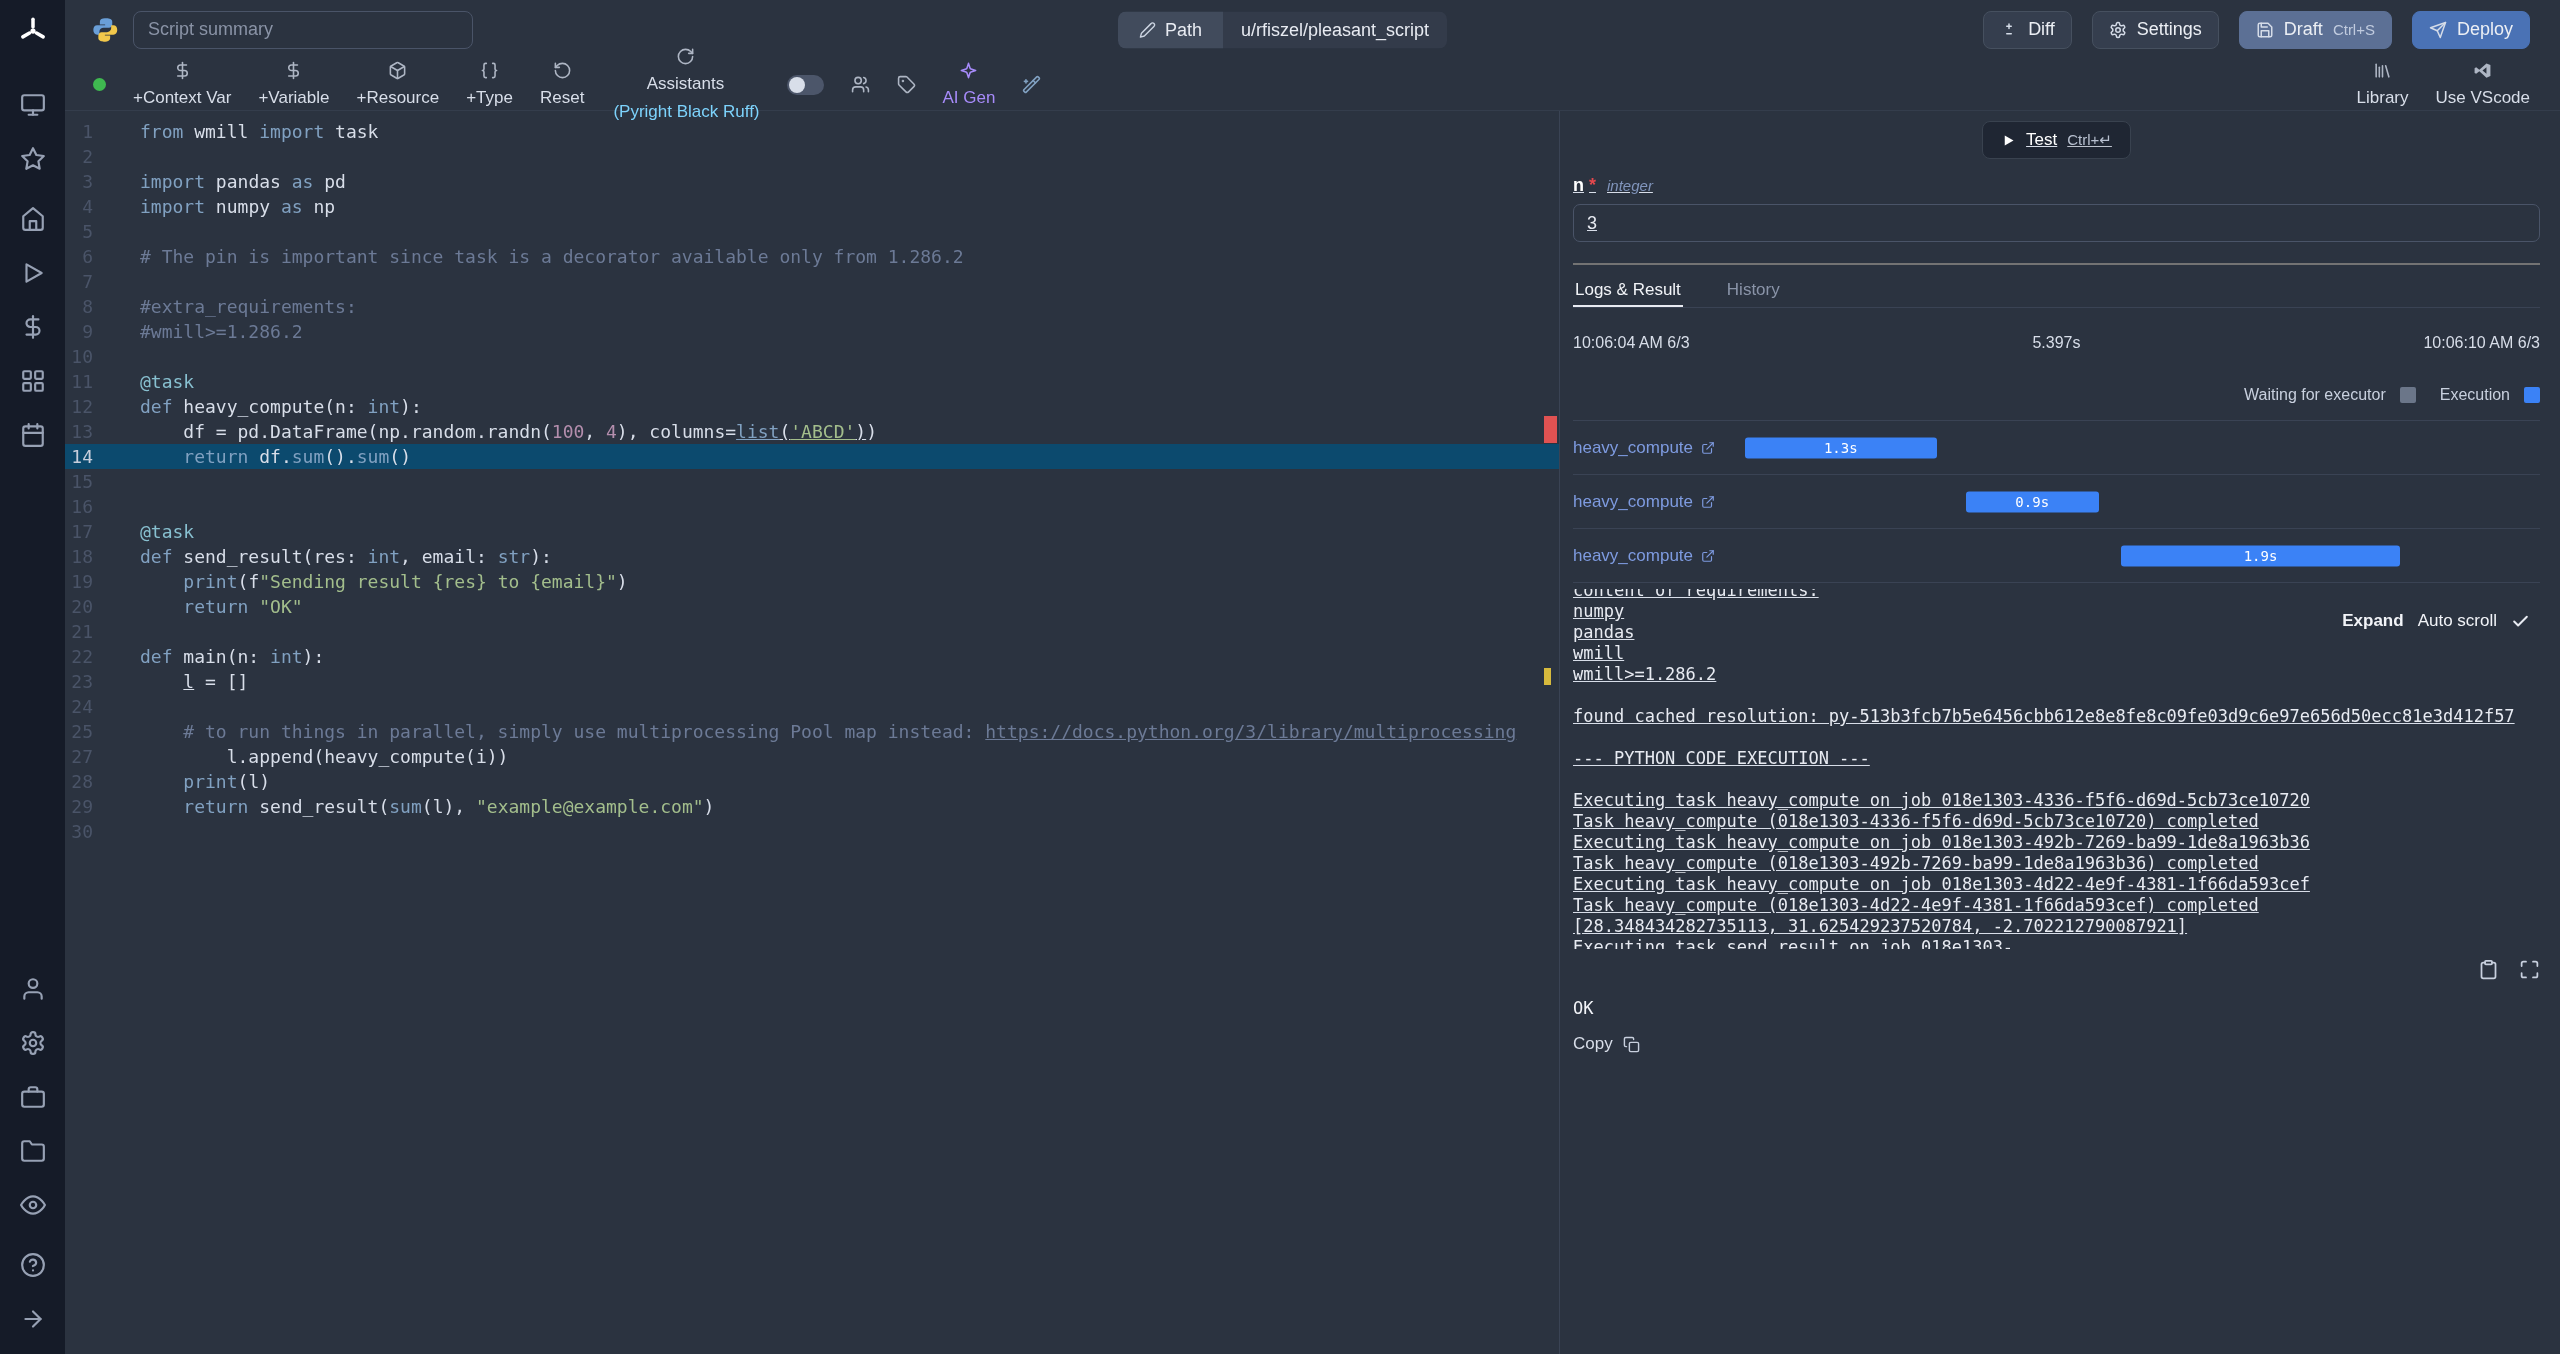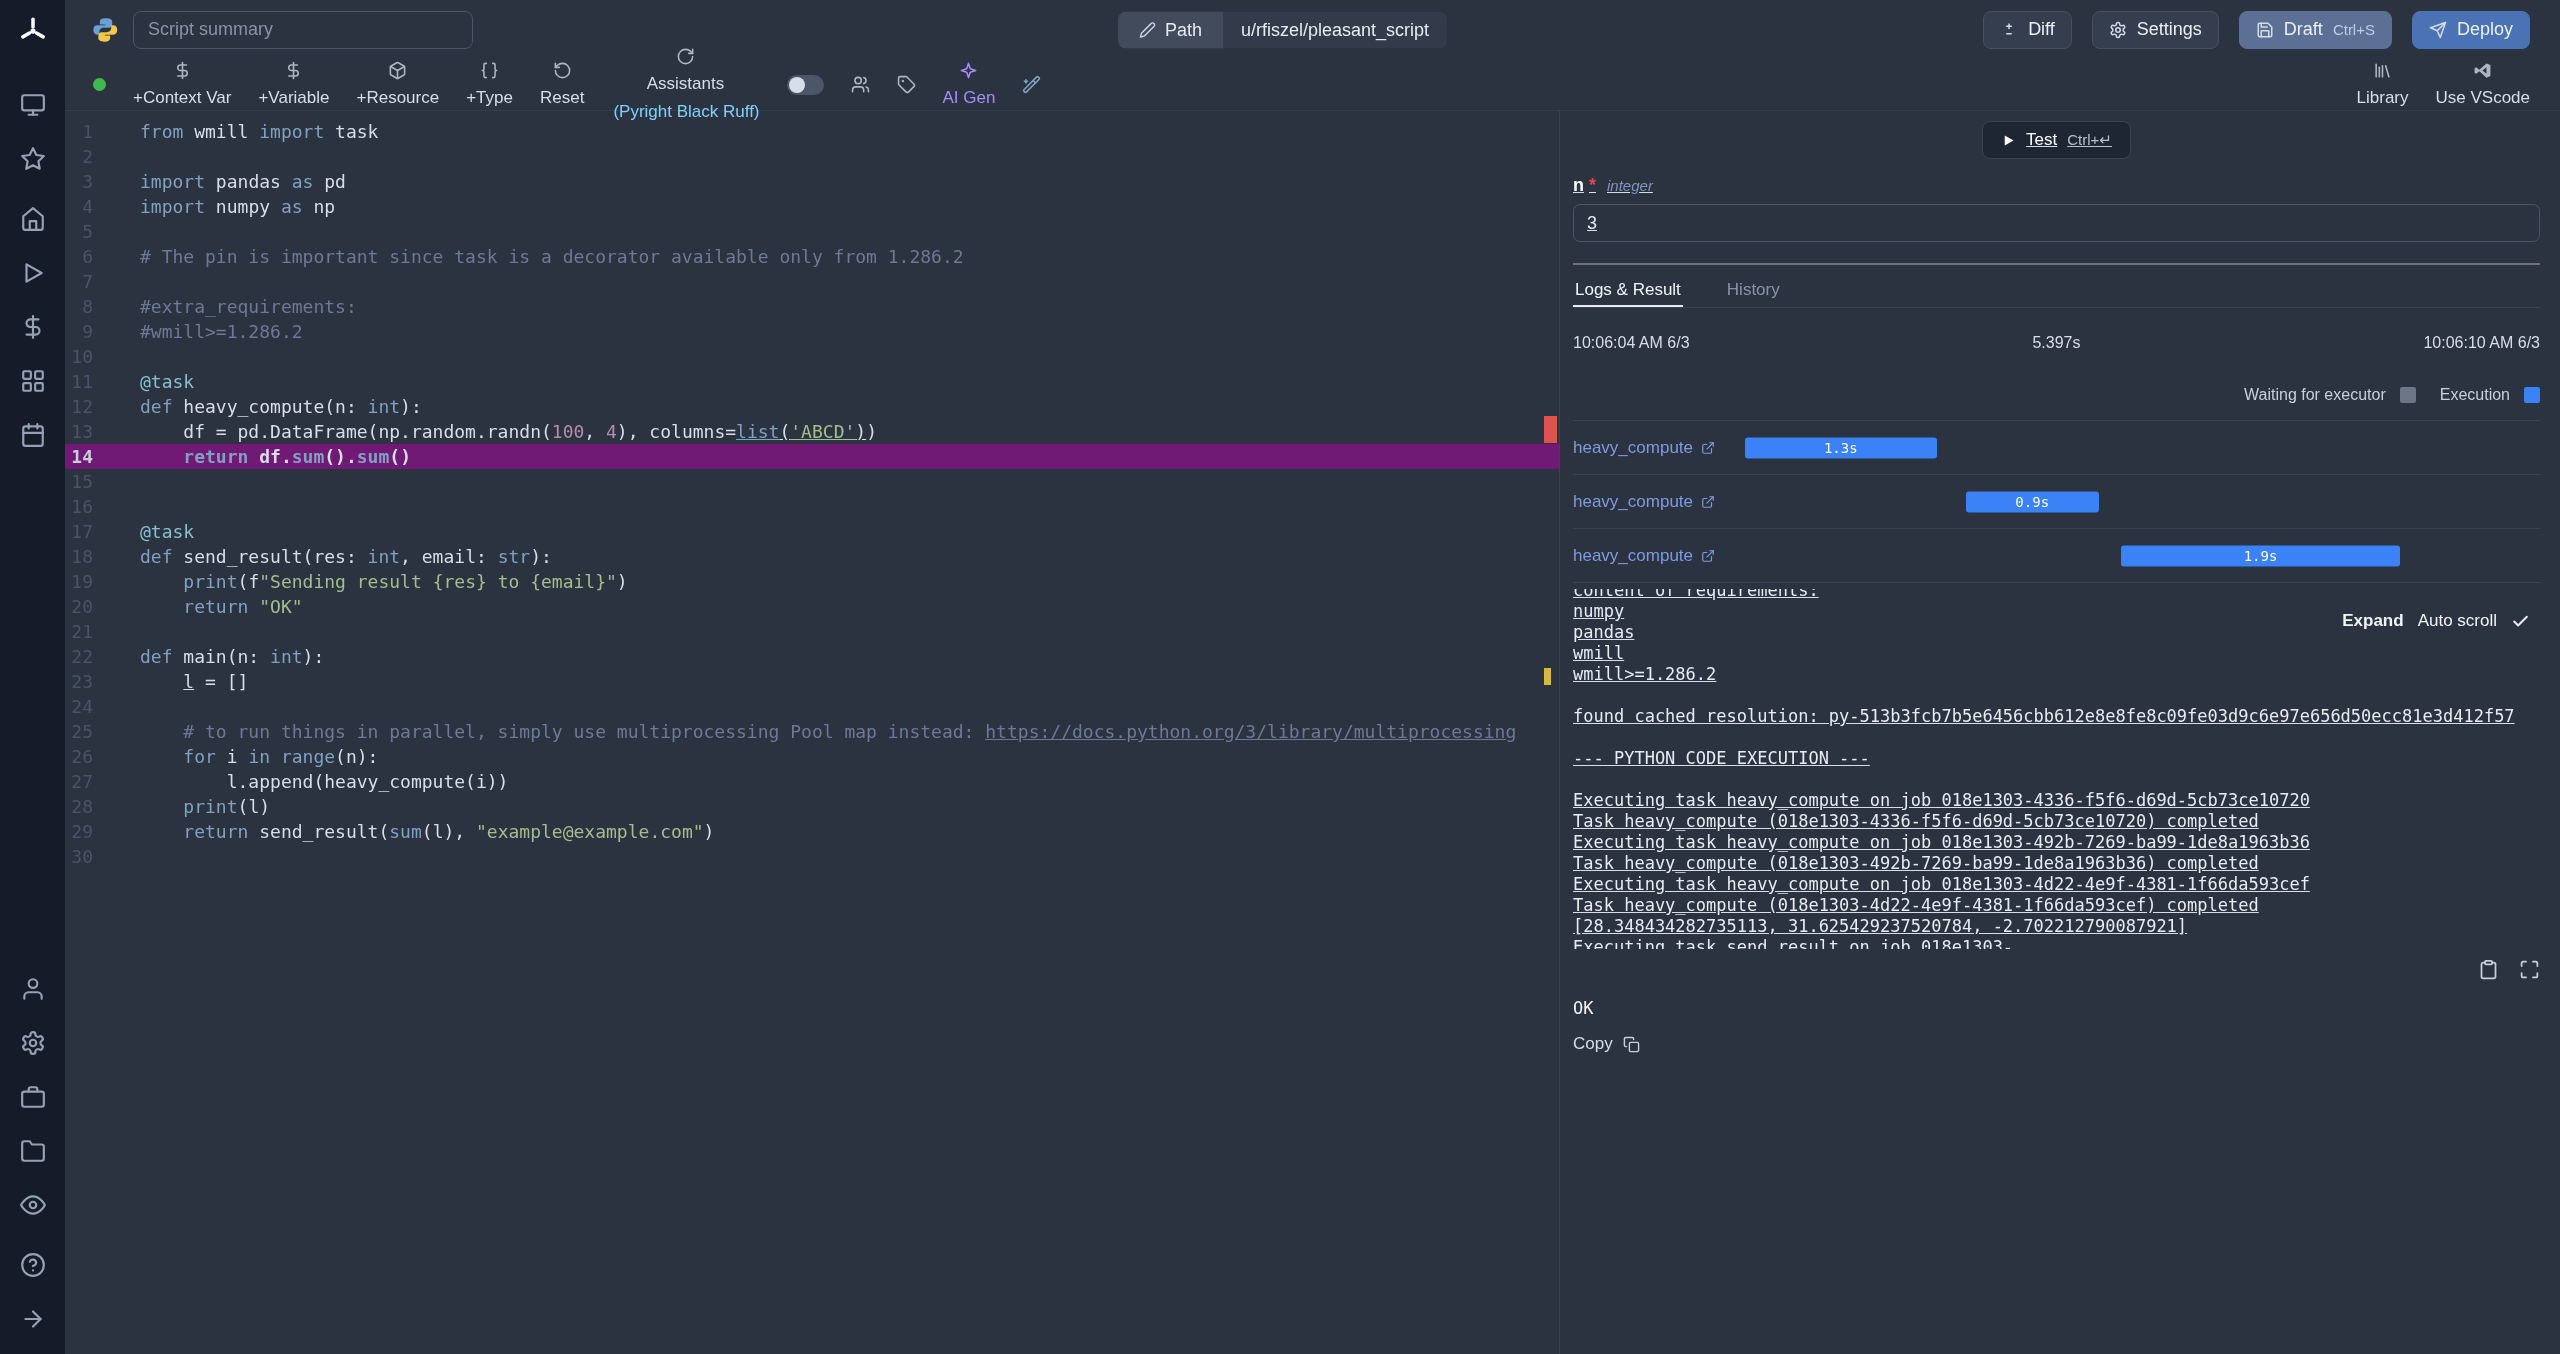--- a/index.html
+++ b/index.html
@@ -58,21 +58,21 @@
   .wand svg { stroke:#81A1C1; }
   .toolbar .spacer { flex:1; }
 
   
   .content { flex:1; display:flex; min-height:0; }
 
   
   .editor { width:1495px; flex:none; position:relative; border-right:1px solid #3A4354; overflow:hidden;
             padding-top:8px; font-family:"DejaVu Sans Mono", monospace; font-size:18px; }
   .line { display:flex; height:25px; line-height:25px; white-space:pre; }
-  .line.active { background:#701a75;font-weight:bold; }
+  .line.active { background:#0c4a6e; }
   .ln { width:28px; text-align:right; color:#4A5468; flex:none; }
   .line.active .ln { color:#C7CEDC; }
   .code { margin-left:47px; }
   .tk-k { color:#81A1C1; } .tk-p { color:#D8DEE9; } .tk-c { color:#6C7A96; }
   .tk-s { color:#A3BE8C; } .tk-n { color:#B48EAD; } .tk-d { color:#88C0D0; }
   .tk-ku { color:#81A1C1; text-decoration:underline; }
   .tk-pu { color:#D8DEE9; text-decoration:underline; }
   .tk-su { color:#A3BE8C; text-decoration:underline; }
   .tk-lnk { color:#6C7A96; text-decoration:underline; }
   .marker { position:absolute; }
@@ -413,21 +413,20 @@
             <div class="line"><span class="ln">16</span><span class="code"></span></div>
             <div class="line"><span class="ln">17</span><span class="code"><span class="tk-d">@task</span></span></div>
             <div class="line"><span class="ln">18</span><span class="code"><span class="tk-k">def</span><span class="tk-p"> send_result(res: </span><span class="tk-k">int</span><span class="tk-p">, email: </span><span class="tk-k">str</span><span class="tk-p">):</span></span></div>
             <div class="line"><span class="ln">19</span><span class="code"><span class="tk-p">    </span><span class="tk-k">print</span><span class="tk-p">(f</span><span class="tk-s">"Sending result {res} to {email}"</span><span class="tk-p">)</span></span></div>
             <div class="line"><span class="ln">20</span><span class="code"><span class="tk-p">    </span><span class="tk-k">return</span><span class="tk-p"> </span><span class="tk-s">"OK"</span></span></div>
             <div class="line"><span class="ln">21</span><span class="code"></span></div>
             <div class="line"><span class="ln">22</span><span class="code"><span class="tk-k">def</span><span class="tk-p"> main(n: </span><span class="tk-k">int</span><span class="tk-p">):</span></span></div>
             <div class="line"><span class="ln">23</span><span class="code"><span class="tk-p">    </span><span class="tk-pu">l</span><span class="tk-p"> = []</span></span></div>
             <div class="line"><span class="ln">24</span><span class="code"></span></div>
             <div class="line"><span class="ln">25</span><span class="code"><span class="tk-c">    # to run things in parallel, simply use multiprocessing Pool map instead: </span><span class="tk-lnk">https://docs.python.org/3/library/multiprocessing</span></span></div>
-            <div class="line"><span class="ln">26</span><span class="code"><span class="tk-p">    </span><span class="tk-k">for</span><span class="tk-p"> i </span><span class="tk-k">in</span><span class="tk-p"> </span><span class="tk-k">range</span><span class="tk-p">(n):</span></span></div>
             <div class="line"><span class="ln">27</span><span class="code"><span class="tk-p">        l.append(heavy_compute(i))</span></span></div>
             <div class="line"><span class="ln">28</span><span class="code"><span class="tk-p">    </span><span class="tk-k">print</span><span class="tk-p">(l)</span></span></div>
             <div class="line"><span class="ln">29</span><span class="code"><span class="tk-p">    </span><span class="tk-k">return</span><span class="tk-p"> send_result(</span><span class="tk-k">sum</span><span class="tk-p">(l), </span><span class="tk-s">"example@example.com"</span><span class="tk-p">)</span></span></div>
             <div class="line"><span class="ln">30</span><span class="code"></span></div>
           </div>
         <div class="marker err"></div>
         <div class="marker warn"></div>
       </div>
 
       <div class="rpanel">

